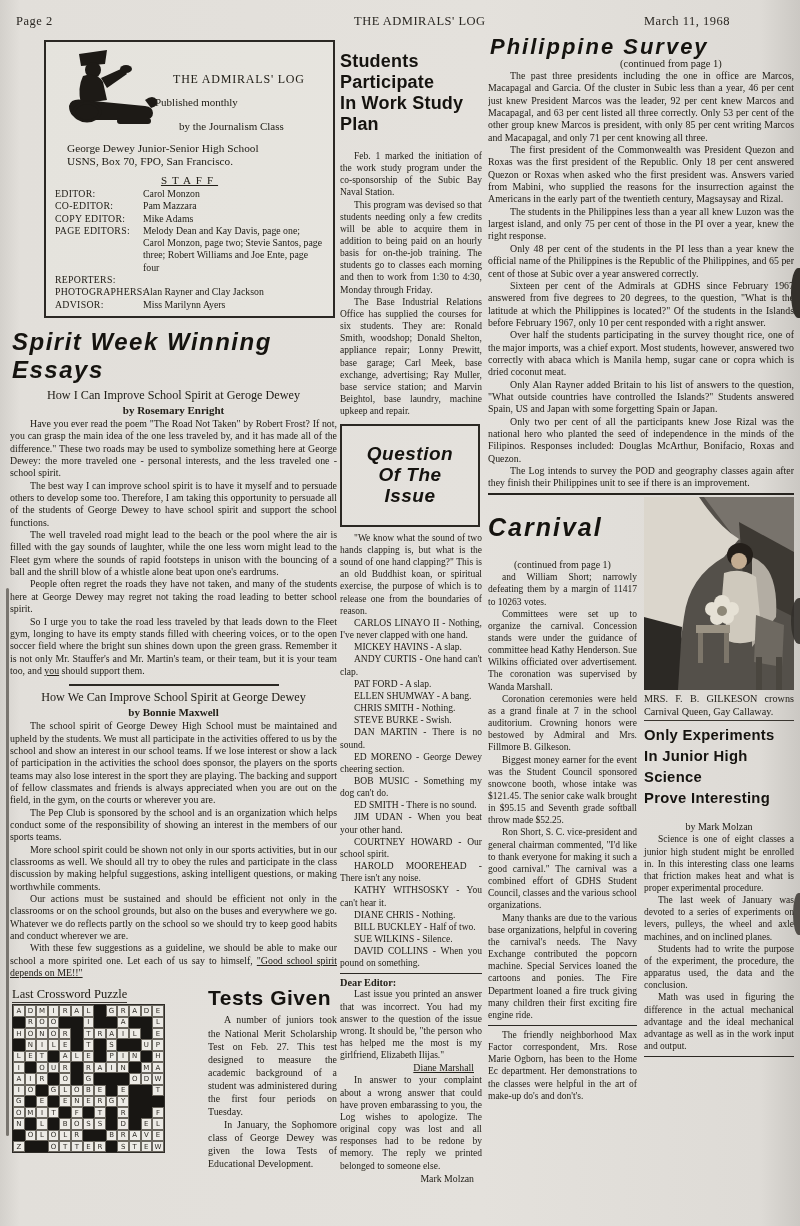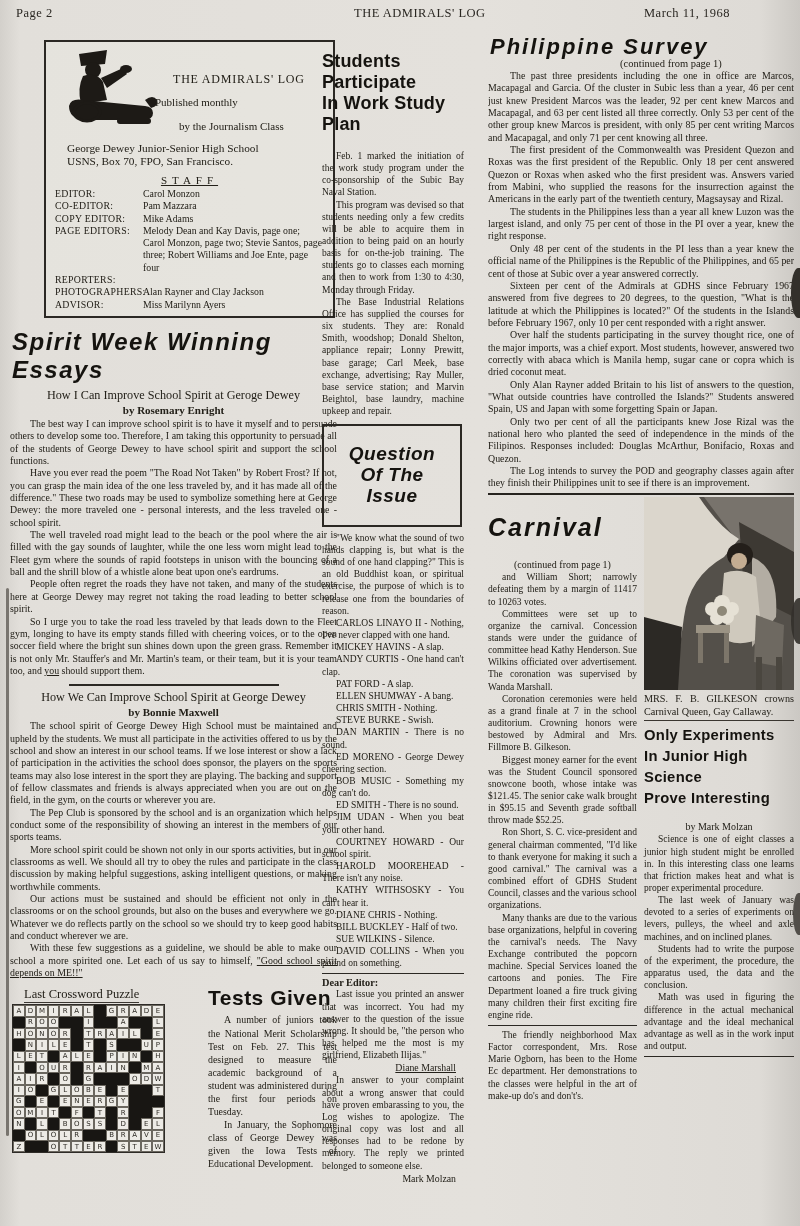--- a/index.html
+++ b/index.html
@@ -1,26 +1,26 @@
 <!DOCTYPE html>
 <html><head>
 <meta charset="utf-8">
 <style>
   html,body{margin:0;padding:0;background:#a9a6a1;}
   .page{position:relative;width:800px;height:1226px;overflow:hidden;
     background:linear-gradient(90deg,#d3d0cb 0,#e2dfda 2.5%,#e4e1dc 60%,#dedbd6 95%,#cbc8c3 100%);
     font-family:"Liberation Serif",serif;color:#232019;}
   
-  .hdr-item{position:absolute;top:6px;font-size:12.5px;letter-spacing:.5px;color:#2a2722;}
+  .hdr-item{position:absolute;top:14px;font-size:12.5px;letter-spacing:.5px;color:#2a2722;}
   .hdr-page{left:16px;}
   .hdr-title{left:354px;}
   .hdr-date{left:644px;}
   
   .colA{position:absolute;left:10px;top:40px;width:327px;height:1186px;overflow:hidden;}
-  .colB{position:absolute;left:322px;top:36px;width:142px;height:1190px;overflow:hidden;}
+  .colB{position:absolute;left:340px;top:36px;width:142px;height:1190px;overflow:hidden;}
   .colC{position:absolute;left:488px;top:34px;width:306px;height:1192px;overflow:hidden;}
   p{margin:0;}
   
   .mast{box-sizing:border-box;margin-left:34px;width:291px;border:2.5px solid #2b2824;
         padding:6px 9px 7px 9px;height:278px;background:rgba(240,238,233,.25);}
   .mast-top{position:relative;height:92px;}
   .sailor{position:absolute;left:2px;top:0;}
   .mast-title{position:absolute;left:118px;top:24px;font-size:12px;letter-spacing:.8px;}
   .mast-pub{position:absolute;left:100px;top:48px;font-size:11px;}
   .mast-by{position:absolute;left:124px;top:72px;font-size:11px;}
@@ -36,21 +36,21 @@
   
   .sw-headline{font-size:24px;letter-spacing:1.5px;margin:10px 0 3px 2px;}
   .essay-title{text-align:center;font-size:12.2px;margin-top:4px;}
   .essay-byline{text-align:center;font-size:11px;font-weight:700;margin:1px 0 2px;}
   .colA .body p{font-size:9.9px;line-height:12.35px;text-align:justify;text-indent:20px;}
   .short-rule{width:210px;border:0;border-top:2px solid #2b2823;margin:7px auto 4px auto;}
   .u{text-decoration:underline;}
   
   .blrow{display:flex;margin-top:5px;}
   .xw-wrap{width:168px;flex:none;}
-  .xw-label{font-size:12.5px;margin:0 0 1px 14px;border-bottom:1px solid #3a3631;display:inline-block;}
+  .xw-label{font-size:12.5px;margin:0 0 1px 2px;border-bottom:1px solid #3a3631;display:inline-block;}
   .xw-grid{margin-left:2px;border:1.5px solid #2e2b27;display:inline-block;background:#e7e4df;}
   .xw-row{display:flex;}
   .xw-cell{width:11.6px;height:11.3px;box-sizing:border-box;border:.5px solid #6b675f;
     display:flex;align-items:center;justify-content:center;
     font-family:"DejaVu Sans",sans-serif;font-size:7px;color:#2c2923;background:#edebe6;}
   .xw-black{background:#181613;border-color:#181613;}
   .tests{flex:1;padding-left:7px;margin-left:23px;}
   .tests-headline{font-size:21px;letter-spacing:.5px;margin:2px 0 3px 0;}
   .tests p{font-size:9.9px;line-height:13.1px;text-align:justify;text-indent:16px;}
   
@@ -155,22 +155,22 @@
         </div>
     </div>
 
     <section>
       <h1 class="h-marker h-ital sw-headline">Spirit Week Winning Essays</h1>
 
       <div class="essay-title">How I Can Improve School Spirit at Geroge Dewey</div>
       <div class="essay-byline">by Rosemary Enright</div>
       <div class="body">
 
-      <p>The best way I can improve school spirit is to have it myself and to persuade others to develop some too. Therefore, I am taking this opportunity to persuade all of the students of George Dewey to have school spirit and support the school functions.</p>
-          <p>Have you ever read the poem "The Road Not Taken" by Robert Frost? If not, you can grasp the main idea of the one less traveled by, and it has made all of the difference." These two roads may be used to symbolize something here at George Dewey: the more traveled one - personal interests, and the less traveled one - school spirit.</p>
+      <p>Have you ever read the poem "The Road Not Taken" by Robert Frost? If not, you can grasp the main idea of the one less traveled by, and it has made all of the difference." These two roads may be used to symbolize something here at George Dewey: the more traveled one - personal interests, and the less traveled one - school spirit.</p>
+          <p>The best way I can improve school spirit is to have it myself and to persuade others to develop some too. Therefore, I am taking this opportunity to persuade all of the students of George Dewey to have school spirit and support the school functions.</p>
           <p>The well traveled road might lead to the beach or the pool where the air is filled with the gay sounds of laughter, while the one less worn might lead to the Fleet gym where the sounds of rapid footsteps in unison with the bouncing of a ball and the shrill blow of a whistle alone beat upon one's eardrums.</p>
           <p>People often regret the roads they have not taken, and many of the students here at George Dewey may regret not taking the road leading to better school spirit.</p>
         </div>
       <div class="body">
         <p><span>So I urge you to take the road less traveled by that leads down to the Fleet gym, longing to have its empty stands filled with cheering voices, or to the open soccer field where the bright sun shines down upon the green grass. Remember it is not only Mr. Stauffer's and Mr. Martin's team, or their team, but it is your team too, and </span><span class="u">you</span><span> should support them.</span></p>
       </div>
 
       <hr class="short-rule">
 
       <div class="essay-title">How We Can Improve School Spirit at George Dewey</div>

